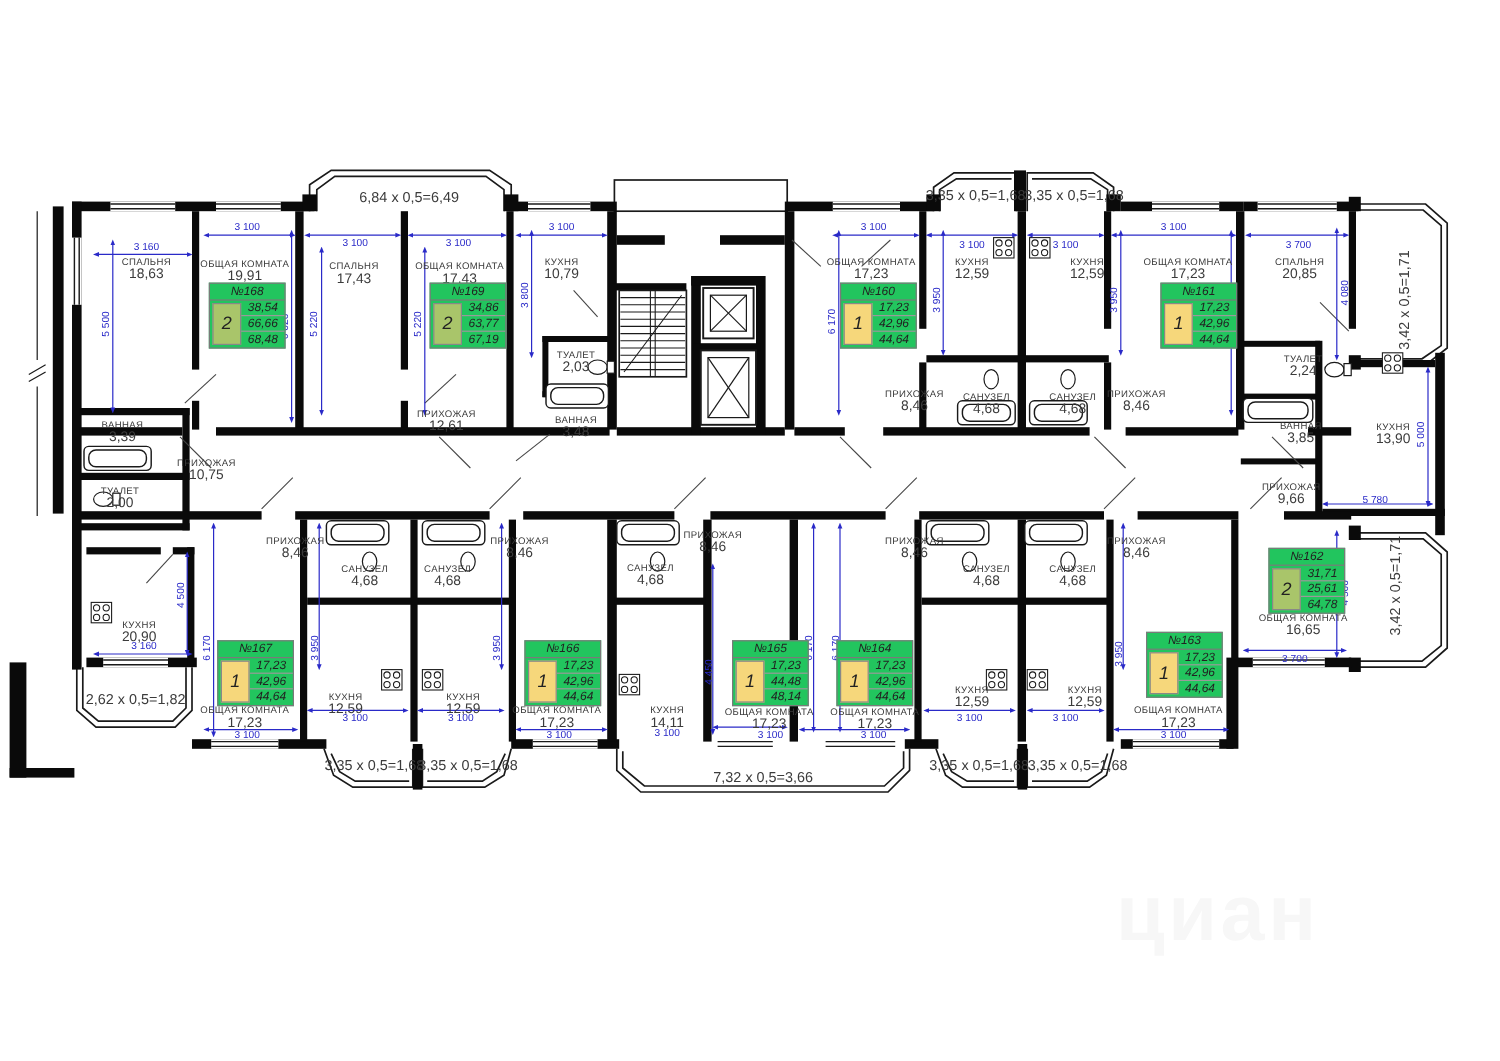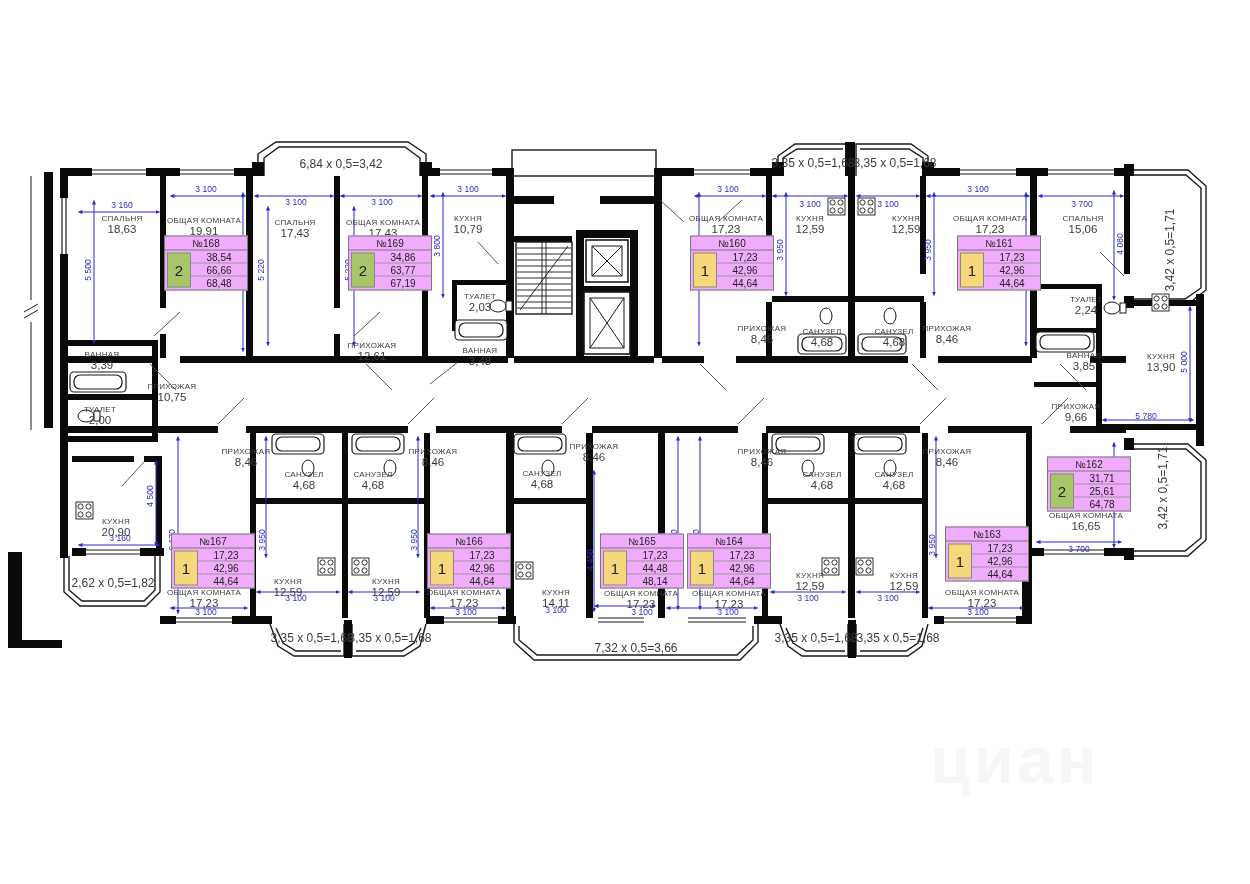--- a/index.html
+++ b/index.html
@@ -8,22 +8,22 @@
   #stage { position:relative; width:1250px; height:884px; background:#fff; }
   #plan-svg { position:absolute; left:0; top:0; }
   .room { position:absolute; transform:translate(-50%,-50%); text-align:center;
     color:#3b3b3b; white-space:nowrap; z-index:3; }
   .room .rname { display:block; font-size:8px; letter-spacing:.3px; }
   .room .rarea { display:block; font-size:11.5px; margin-top:0px; }
   .dim { position:absolute; transform:translate(-50%,-50%); color:#2a2ac8;
     font-size:8.5px; white-space:nowrap; z-index:3; }
   .dim.v { transform:translate(-50%,-50%) rotate(-90deg); }
   .dim.bay { color:#3b3b3b; font-size:12px; }
-  .card { position:absolute; transform:translate(-50%,-50%); width:84px;
-    background:#f0abfc; border:1px solid #7a7a7a; font-size:10px; color:#222; z-index:4; }
+  .card { position:absolute; transform:translate(-50%,-50%); width:64px;
+    background:#22c55e; border:1px solid #7a7a7a; font-size:10px; color:#222; z-index:4;font-style:italic; }
   .card-head { text-align:center; font-size:10px; padding:1px 0; border-bottom:1px solid #7a7a7a; }
   .card-body { display:flex; }
   .card-num { width:24px; display:flex; align-items:center; justify-content:center;
     font-size:15px; border-right:1px solid #7a7a7a; margin:2px 0 2px 2px; border:1px solid #888; }
   .card-num.green { background:#a9c56a; }
   .card-num.yellow { background:#f6d77b; }
   .card-vals { flex:1; }
   .card-vals div { text-align:center; padding:0 2px; border-bottom:1px solid #9a9a9a; height:13px; line-height:13px; }
   .card-vals div:last-child { border-bottom:none; }
   #legend { position:absolute; left:503px; top:708px; display:flex; gap:5px; z-index:5; }
@@ -495,21 +495,21 @@
       <div class="room" style="left: 894px; top: 337px;">
         <span class="rname">САНУЗЕЛ</span>
         <span class="rarea">4,68</span>
       </div>
       <div class="room" style="left: 947px; top: 334px;">
         <span class="rname">ПРИХОЖАЯ</span>
         <span class="rarea">8,46</span>
       </div>
       <div class="room" style="left: 1083px; top: 224px;">
         <span class="rname">СПАЛЬНЯ</span>
-        <span class="rarea">15,06</span>
+        <span class="rarea">20,85</span>
       </div>
       <div class="room" style="left: 1086px; top: 305px;">
         <span class="rname">ТУАЛЕТ</span>
         <span class="rarea">2,24</span>
       </div>
       <div class="room" style="left: 1084px; top: 361px;">
         <span class="rname">ВАННАЯ</span>
         <span class="rarea">3,85</span>
       </div>
       <div class="room" style="left: 1161px; top: 362px;">
@@ -721,21 +721,21 @@
       <div class="dim" style="left: 122px; top: 205px;">3 160</div>
       <div class="dim" style="left: 206px; top: 189px;">3 100</div>
       <div class="dim" style="left: 296px; top: 202px;">3 100</div>
       <div class="dim" style="left: 382px; top: 202px;">3 100</div>
       <div class="dim" style="left: 468px; top: 189px;">3 100</div>
       <div class="dim" style="left: 728px; top: 189px;">3 100</div>
       <div class="dim" style="left: 810px; top: 204px;">3 100</div>
       <div class="dim" style="left: 888px; top: 204px;">3 100</div>
       <div class="dim" style="left: 978px; top: 189px;">3 100</div>
       <div class="dim" style="left: 1082px; top: 204px;">3 700</div>
-      <div class="dim bay" style="left: 341px; top: 164px;">6,84 х 0,5=3,42</div>
+      <div class="dim bay" style="left: 341px; top: 164px;">6,84 х 0,5=6,49</div>
       <div class="dim bay" style="left: 813px; top: 163px;">3,35 х 0,5=1,68</div>
       <div class="dim bay" style="left: 895px; top: 163px;">3,35 х 0,5=1,68</div>
       <div class="dim v" style="left: 88px; top: 270px;">5 500</div>
       <div class="dim v" style="left: 237px; top: 272px;">6 020</div>
       <div class="dim v" style="left: 261px; top: 270px;">5 220</div>
       <div class="dim v" style="left: 348px; top: 270px;">5 220</div>
       <div class="dim v" style="left: 437px; top: 246px;">3 800</div>
       <div class="dim v" style="left: 693px; top: 268px;">6 170</div>
       <div class="dim v" style="left: 780px; top: 250px;">3 950</div>
       <div class="dim v" style="left: 928px; top: 250px;">3 950</div>

